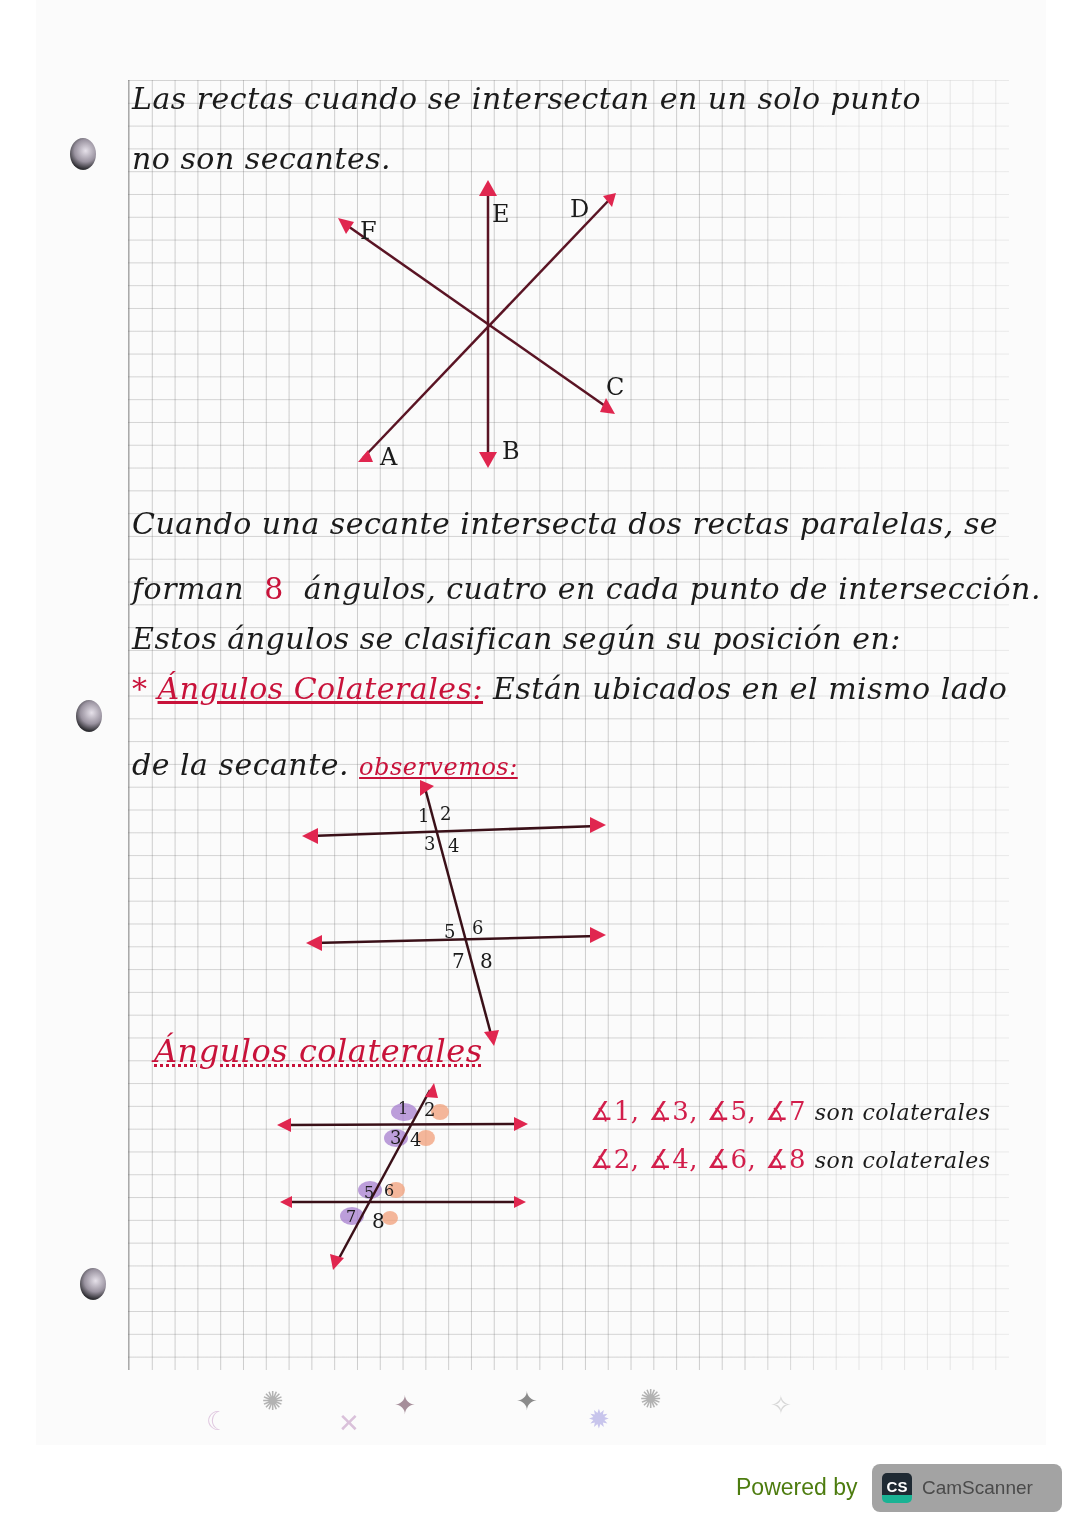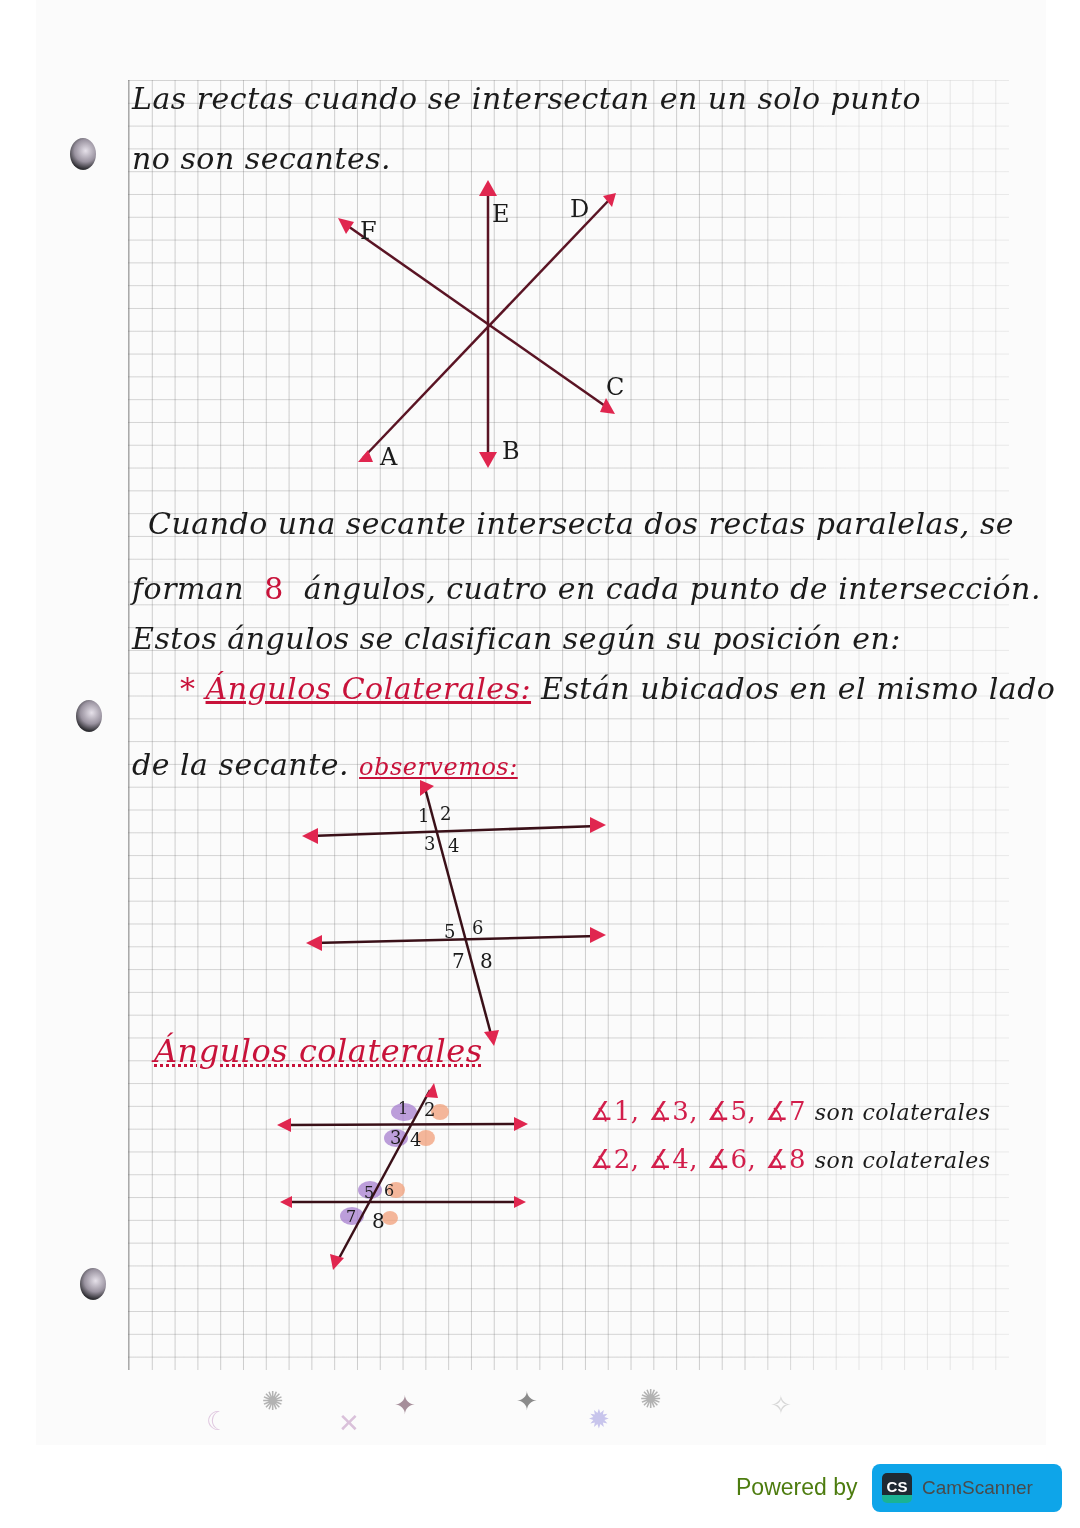--- a/index.html
+++ b/index.html
@@ -35,21 +35,21 @@
   }
   .red { color:#c8123a; }
   .pink { color:#d21e4b; }
   .diag { position:absolute; left:0; top:0; }
   .footer-label {
     position:absolute; left:736px; top:1474px;
     font-family:"Liberation Sans", sans-serif; font-size:23px; color:#4d7c0f;
   }
   .cs-badge {
     position:absolute; left:872px; top:1464px; width:190px; height:48px;
-    background:#0ea5e9; border-radius:8px;
+    background:#a3a3a3; border-radius:8px;
     display:flex; align-items:center;
   }
   .cs-logo {
     width:30px; height:30px; margin-left:10px; border-radius:5px;
     background:linear-gradient(to bottom, #1f2a33 0%, #1f2a33 72%, #1ab394 72%, #1ab394 100%);
     color:#fff; font-family:"Liberation Sans", sans-serif; font-weight:bold;
     font-size:15px; display:flex; align-items:center; justify-content:center; padding-bottom:4px; box-sizing:border-box;
   }
   .cs-name {
     margin-left:10px; font-family:Liberation Sans, sans-serif; font-size:19px; color:#4a4a4a;
@@ -84,28 +84,28 @@
     <polygon points="616,193 603,196 612,207"></polygon>
   </g>
 </svg>
 <div class="hw" style="left:492px;top:195px;font-size:24px;font-style:normal;">E</div>
 <div class="hw" style="left:570px;top:190px;font-size:24px;font-style:normal;">D</div>
 <div class="hw" style="left:360px;top:212px;font-size:24px;font-style:normal;">F</div>
 <div class="hw" style="left:606px;top:368px;font-size:24px;font-style:normal;">C</div>
 <div class="hw" style="left:380px;top:438px;font-size:24px;font-style:normal;">A</div>
 <div class="hw" style="left:502px;top:432px;font-size:24px;font-style:normal;">B</div>
 
-<div class="hw" style="left:148px;top:505px;">Cuando una secante intersecta dos rectas paralelas, se</div>
+<div class="hw" style="left:132px;top:505px;">Cuando una secante intersecta dos rectas paralelas, se</div>
 <div class="hw" style="left:132px;top:570px;">
   <span>forman</span>
   <span class="red" style="font-style:normal;margin:0 10px;">8</span>
   <span>ángulos, cuatro en cada punto de intersección.</span>
 </div>
 <div class="hw" style="left:132px;top:620px;">Estos ángulos se clasifican según su posición en:</div>
-<div class="hw" style="left:132px;top:670px;margin-left:48px;">
+<div class="hw" style="left:132px;top:670px;">
   <span class="red" style="font-style:normal;">*</span>
   <span class="red" style="text-decoration:underline;">Ángulos Colaterales:</span>
   <span>Están ubicados en el mismo lado</span>
 </div>
 <div class="hw" style="left:132px;top:722px;margin-top:24px;">
   <span>de la secante.</span>
   <span class="red" style="font-size:24px;text-decoration:underline;">observemos:</span>
 </div>
 
 <svg class="diag" width="1080" height="1528">

